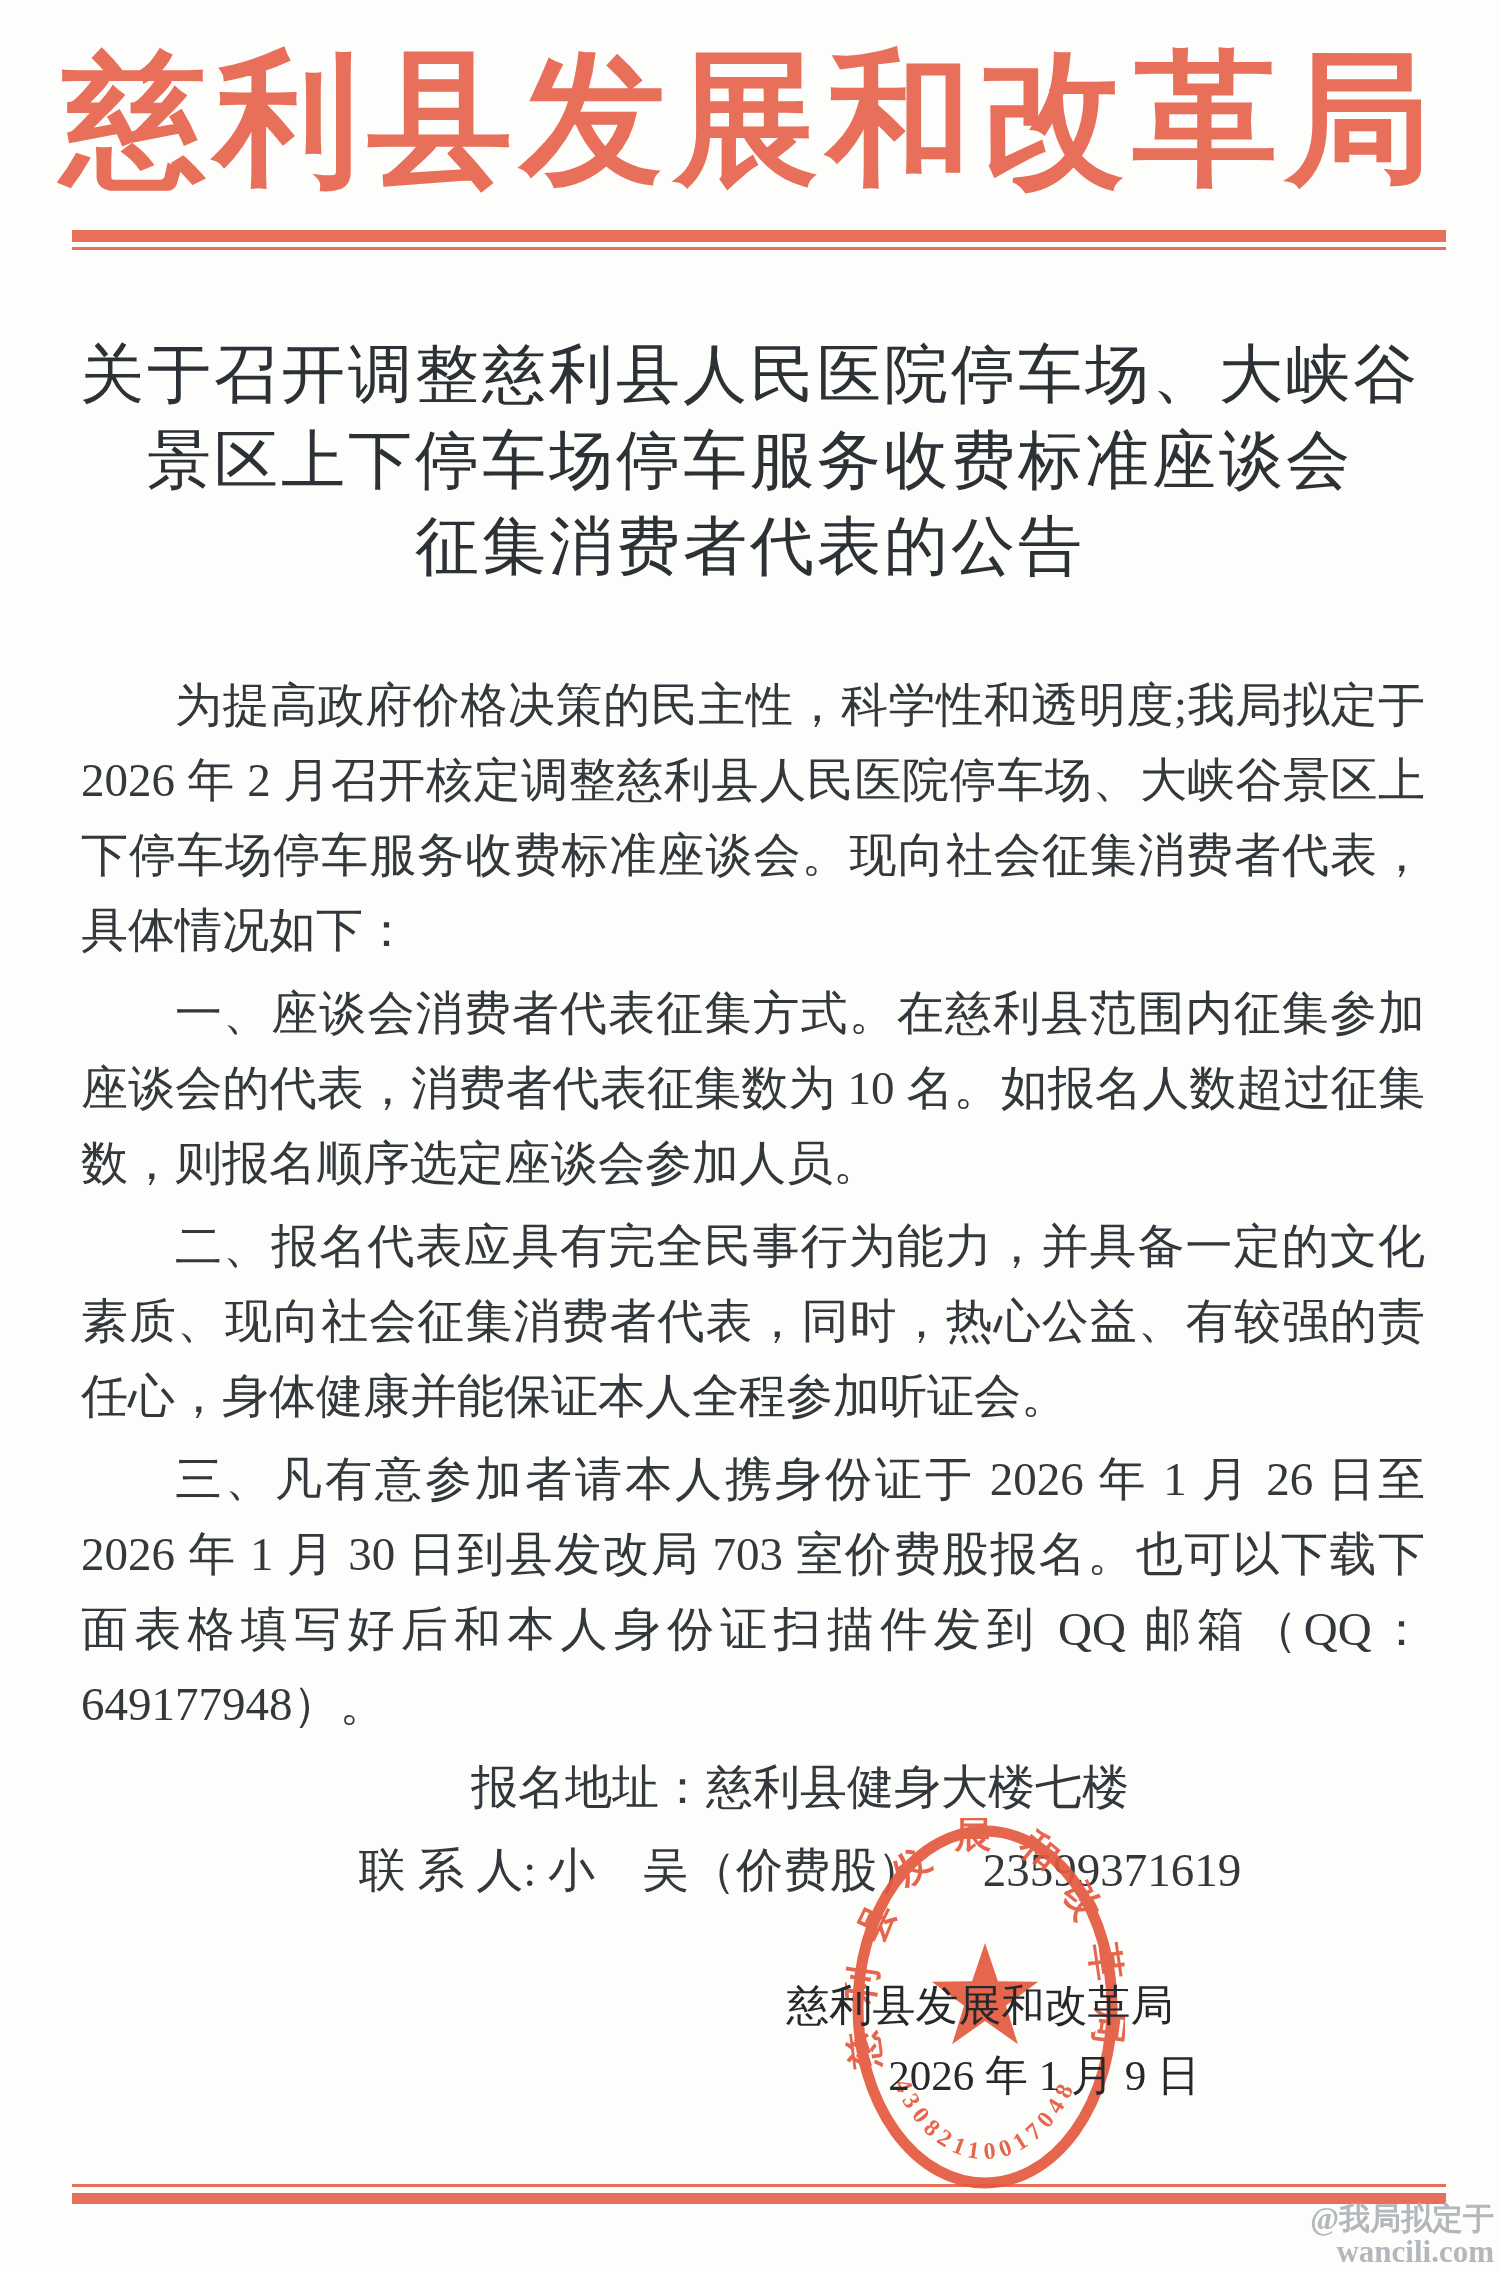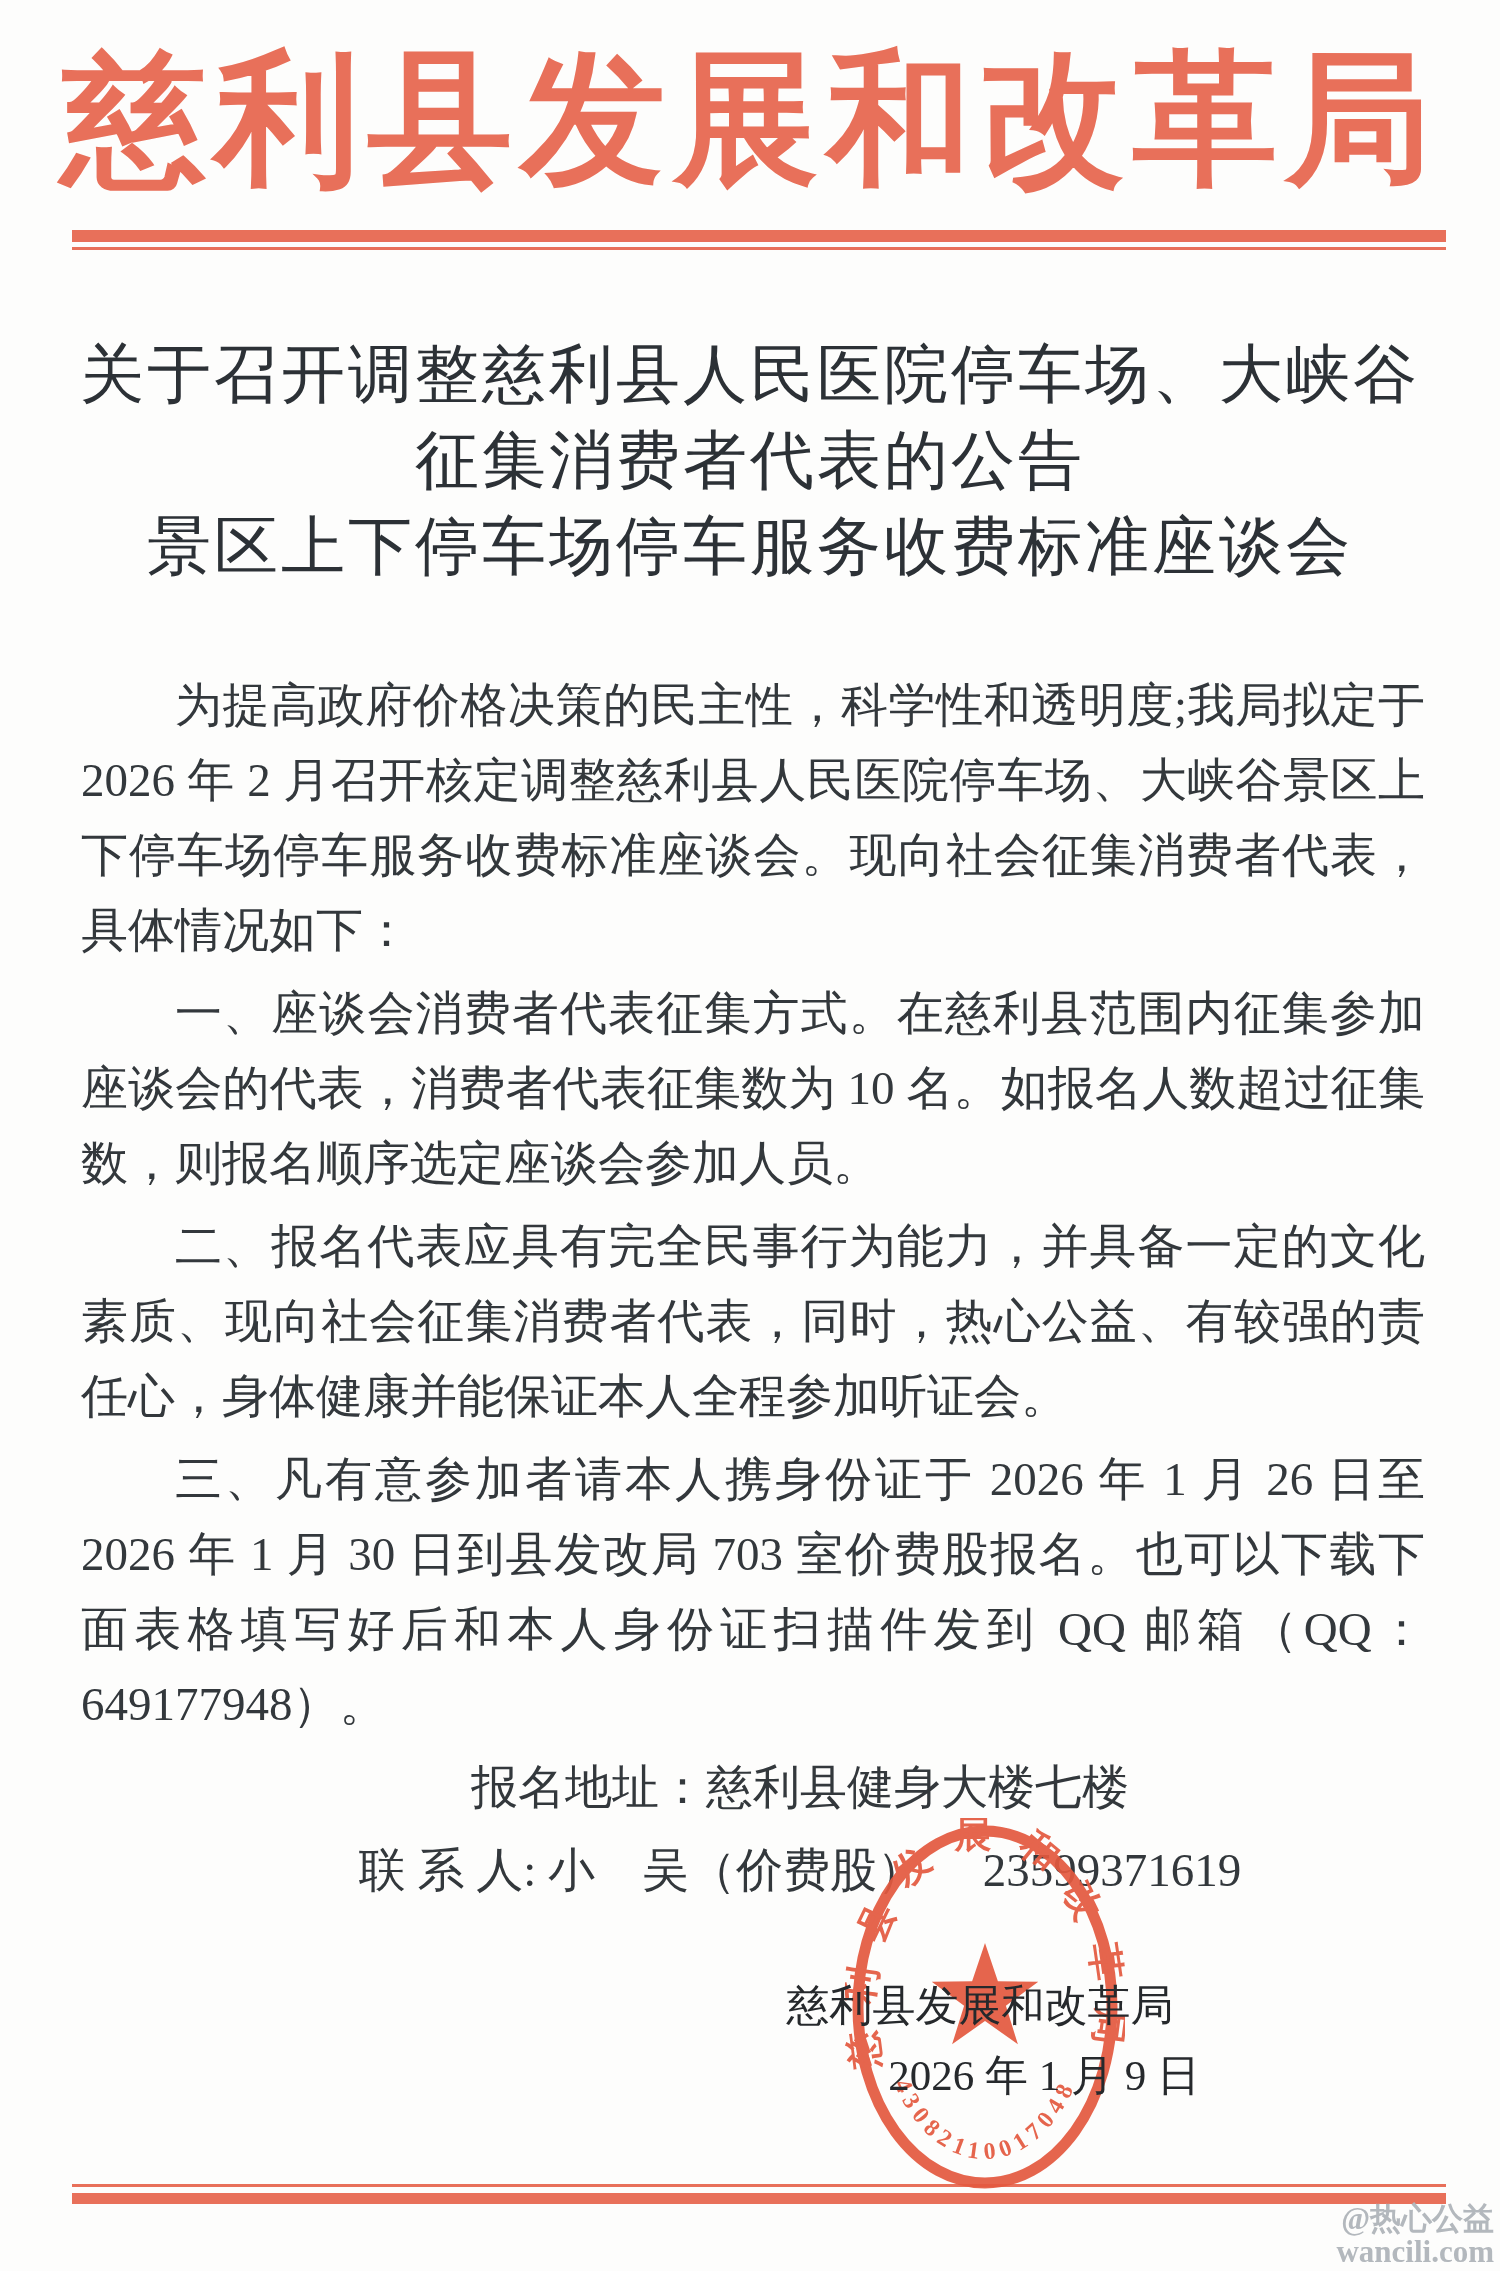--- a/index.html
+++ b/index.html
@@ -96,22 +96,22 @@
 <body>
 
 <div class="page">
 
   <div class="header-title">慈利县发展和改革局</div>
   <div class="rule header-thick"></div>
   <div class="rule header-thin"></div>
 
   <div class="doc-title">
     <div>关于召开调整慈利县人民医院停车场、大峡谷</div>
+    <div>景区上下停车场停车服务收费标准座谈会</div>
     <div>征集消费者代表的公告</div>
-    <div>景区上下停车场停车服务收费标准座谈会</div>
   </div>
 
   <div class="body-text">
     <p>为提高政府价格决策的民主性，科学性和透明度;我局拟定于 2026 年 2 月召开核定调整慈利县人民医院停车场、大峡谷景区上下停车场停车服务收费标准座谈会。现向社会征集消费者代表，具体情况如下：</p>
     <p>一、座谈会消费者代表征集方式。在慈利县范围内征集参加座谈会的代表，消费者代表征集数为 10 名。如报名人数超过征集数，则报名顺序选定座谈会参加人员。</p>
     <p>二、报名代表应具有完全民事行为能力，并具备一定的文化素质、现向社会征集消费者代表，同时，热心公益、有较强的责任心，身体健康并能保证本人全程参加听证会。</p>
     <p>三、凡有意参加者请本人携身份证于 2026 年 1 月 26 日至 2026 年 1 月 30 日到县发改局 703 室价费股报名。也可以下载下面表格填写好后和本人身份证扫描件发到 QQ 邮箱（QQ：649177948）。</p>
     <p class="plain">报名地址：慈利县健身大楼七楼</p>
     <p class="plain">联 系 人: 小　吴（价费股）　 23599371619</p>
   </div>
@@ -135,17 +135,17 @@
     </text>
     <text class="serial-text">
       <textPath href="#sealBottomArc" xlink:href="#sealBottomArc" startOffset="50%" text-anchor="middle">43082110017048</textPath>
     </text>
   </svg>
 
   <div class="rule footer-thin"></div>
   <div class="rule footer-thick"></div>
 
   <div class="watermark">
-    <div>@热心公益</div>
+    <div>@我局拟定于</div>
     <div>wancili.com</div>
   </div>
 
 </div>
 
 </body></html>

